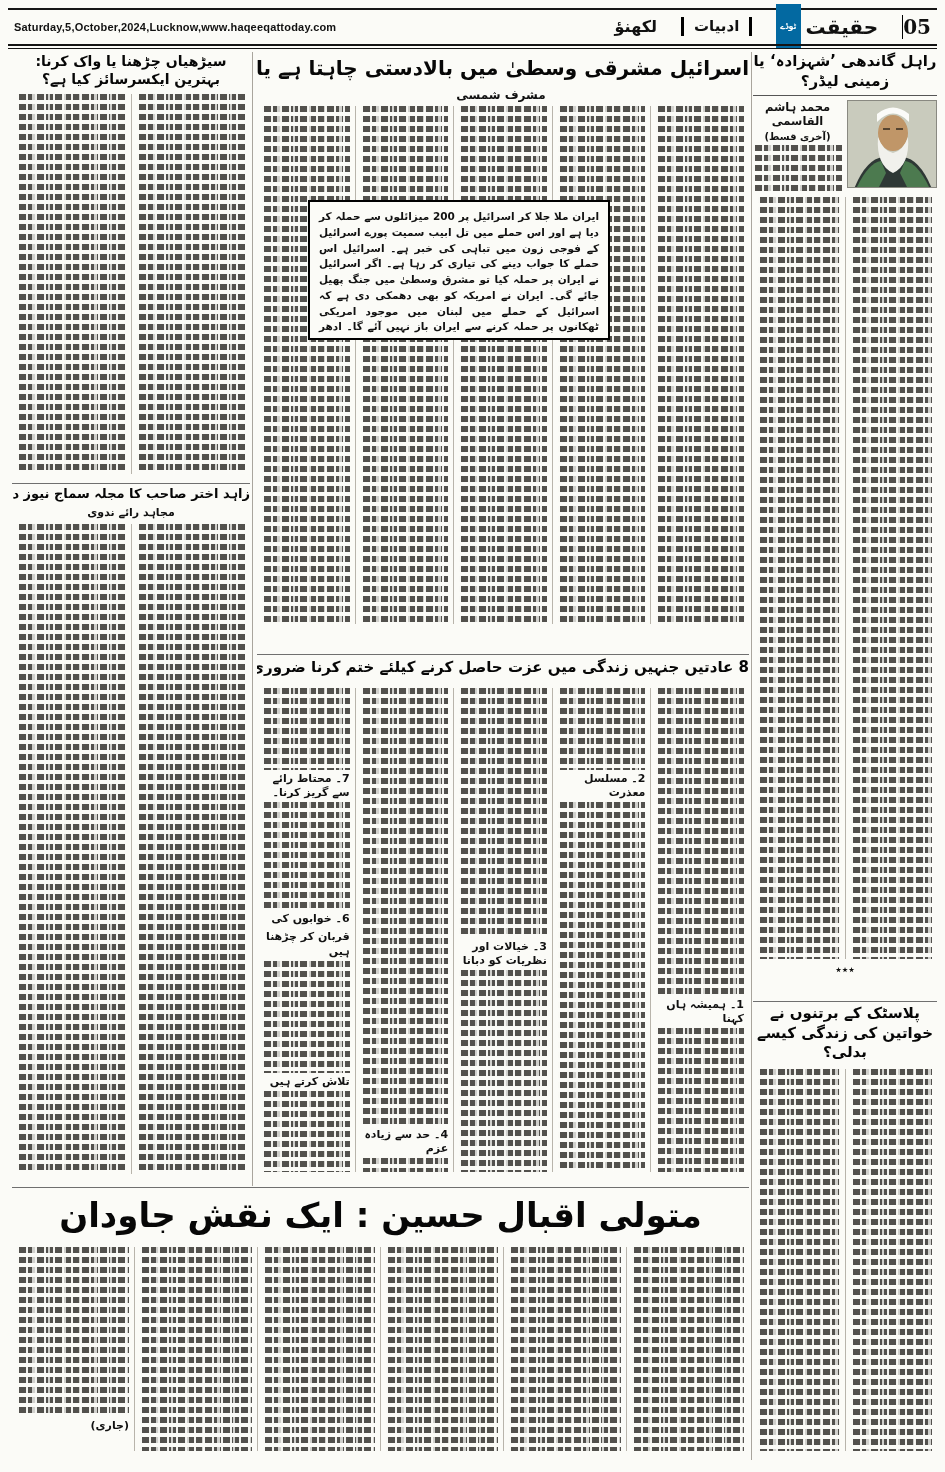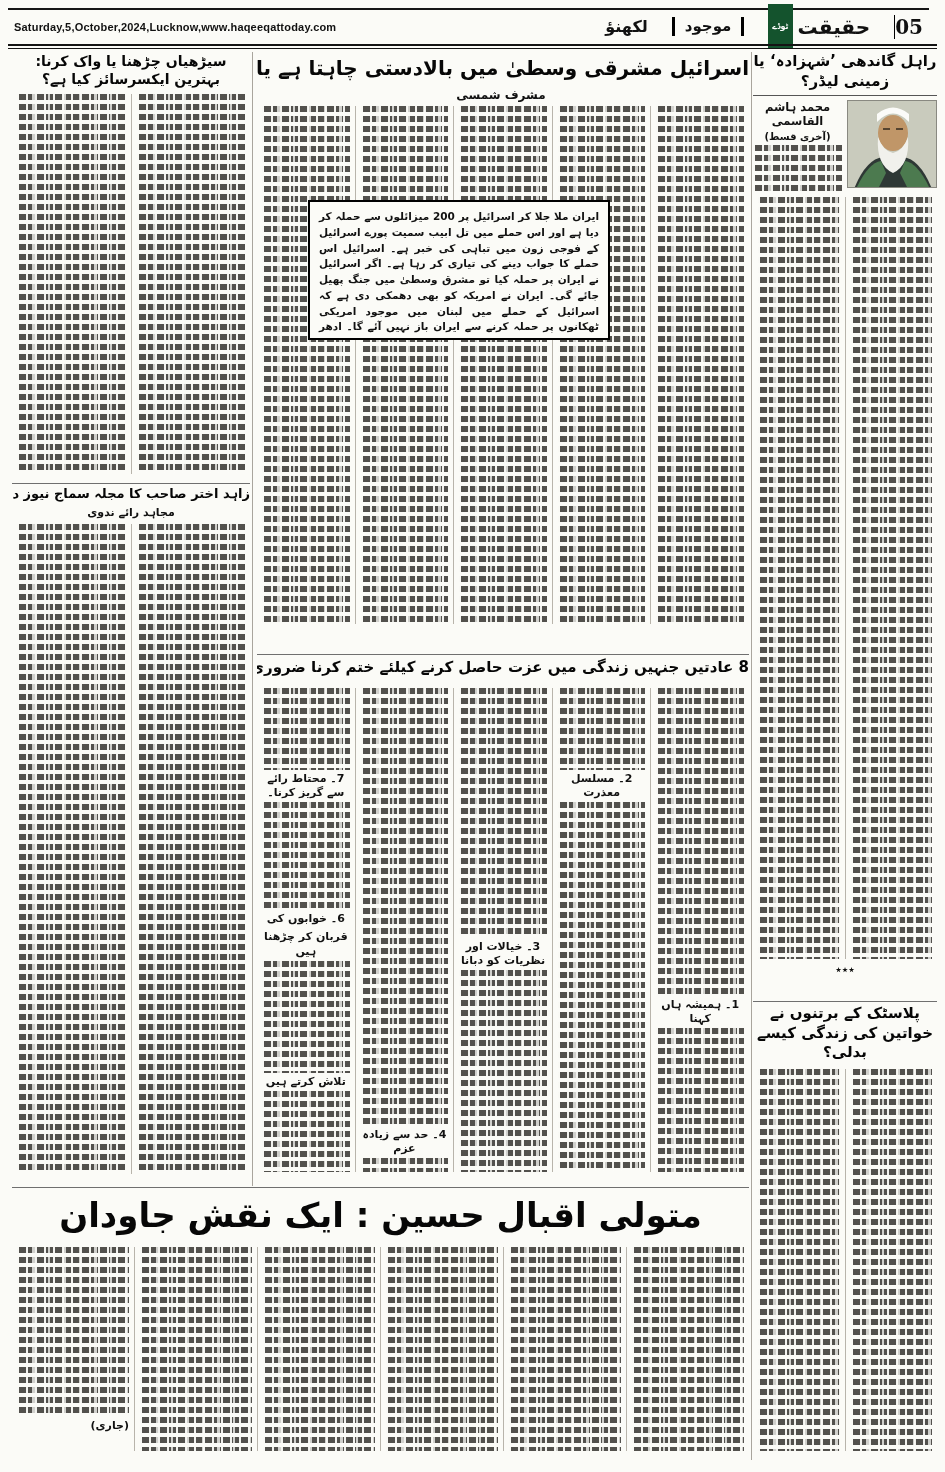--- a/index.html
+++ b/index.html
@@ -1,69 +1,69 @@
 <!DOCTYPE html>
 <html><head>
 <meta charset="utf-8">
 <style>
   *{box-sizing:border-box;margin:0;padding:0;}
   html,body{background:#8f8f8f;}
   body{font-family:"DejaVu Sans", sans-serif;color:#111;}
   .page{position:relative;width:945px;height:1472px;margin:0 auto;background:#fbfbf7;overflow:hidden;}
 
   
-  .header{position:absolute;left:8px;right:16px;top:8px;height:32px;border-top:2px solid #161616;
+  .header{position:absolute;left:8px;right:8px;top:8px;height:32px;border-top:2px solid #161616;
           display:flex;justify-content:space-between;align-items:center;padding:3px 6px 0 6px;}
   .dateline{font-family:"Liberation Sans", sans-serif;font-weight:bold;font-size:11px;letter-spacing:.2px;}
   .mast{display:flex;align-items:center;gap:24px;}
   .city{font-weight:bold;font-size:16px;direction:rtl;}
   .section-chip{font-weight:bold;font-size:15px;direction:rtl;border-left:3px solid #000;border-right:3px solid #000;padding:0 10px;line-height:19px;}
   .masthead{display:flex;align-items:center;gap:5px;}
-  .mast-mini{background:#14532d;color:#fff;font-size:8px;padding:18px 4px;font-weight:bold;direction:rtl;}
+  .mast-mini{background:#0369a1;color:#fff;font-size:8px;padding:18px 4px;font-weight:bold;direction:rtl;}
   .mast-main{font-weight:bold;font-size:20px;direction:rtl;}
   .pagenum{font-family:"DejaVu Serif", serif;font-weight:bold;font-size:20px;border-left:1px solid #000;}
   .double-rule{position:absolute;left:8px;right:8px;top:44px;height:5px;border-top:2px solid #141414;border-bottom:1px solid #141414;}
 
   
   .art{position:absolute;}
   .hl{font-weight:bold;direction:rtl;text-align:center;color:#070707;line-height:1.3;}
   .nowrap{white-space:nowrap;overflow:hidden;}
   .byline{font-weight:bold;direction:rtl;text-align:center;}
   .subline{font-size:10px;font-weight:bold;direction:rtl;text-align:center;}
   .cols{display:flex;flex-direction:row-reverse;}
   .col{flex:1 1 0;min-width:0;padding:0 5px;display:flex;flex-direction:column;}
   .col + .col{border-right:1px solid #b8b4ab;}
   .fill{position:relative;width:100%;
         background-image:repeating-linear-gradient(to bottom, rgba(40,38,34,.8) 0 6px, rgba(0,0,0,0) 6px 10px);}
   .fill::after{content:"";position:absolute;inset:0;
         background-image:
           repeating-linear-gradient(90deg, rgba(251,251,247,.95) 0 1.6px, rgba(0,0,0,0) 1.6px 9px),
           repeating-linear-gradient(90deg, rgba(251,251,247,.75) 0 2.4px, rgba(0,0,0,0) 2.4px 15.5px);}
   .grow{flex:1 1 auto;}
-  .subhead{font-weight:bold;font-size:11px;direction:rtl;text-align:center;line-height:1.3;padding:2px 0;}
+  .subhead{font-weight:bold;font-size:11px;direction:rtl;text-align:right;line-height:1.3;padding:2px 0;}
   .center{text-align:right;}
   .hrule{position:absolute;height:1px;background:#6f6f6f;}
   .vrule{position:absolute;width:1px;background:#a9a59d;}
   .endmark{text-align:center;font-size:12px;letter-spacing:4px;padding:3px 0;font-weight:bold;}
   .hbox{position:absolute;z-index:5;border:2px solid #000;background:#fbfbf7;padding:7px 9px;
         direction:rtl;font-weight:bold;font-size:10.5px;line-height:1.5;text-align:justify;text-align-last:center;overflow:hidden;}
   .media-row{display:flex;flex-direction:row-reverse;gap:5px;margin-top:4px;}
   .photo{width:90px;height:88px;flex:0 0 auto;border:1px solid #898981;background:#c8c8ba;overflow:hidden;}
   .media-side{flex:1 1 auto;display:flex;flex-direction:column;gap:3px;min-width:0;}
 </style>
 </head>
 <body>
 
 <div class="page">
 
   <header class="header">
     <div class="dateline">Saturday,5,October,2024,Lucknow,www.haqeeqattoday.com</div>
     <div class="mast">
       <span class="city">لکھنؤ</span>
-      <span class="section-chip">موجود</span>
+      <span class="section-chip">ادبیات</span>
       <span class="masthead">
         <span class="mast-mini">ٹوڈے</span>
         <span class="mast-main">حقیقت</span>
       </span>
       <span class="pagenum">05</span>
     </div>
   </header>
   <div class="double-rule"></div>
 
   <section class="art" style="left:12px;top:52px;width:238px;height:430px;">

